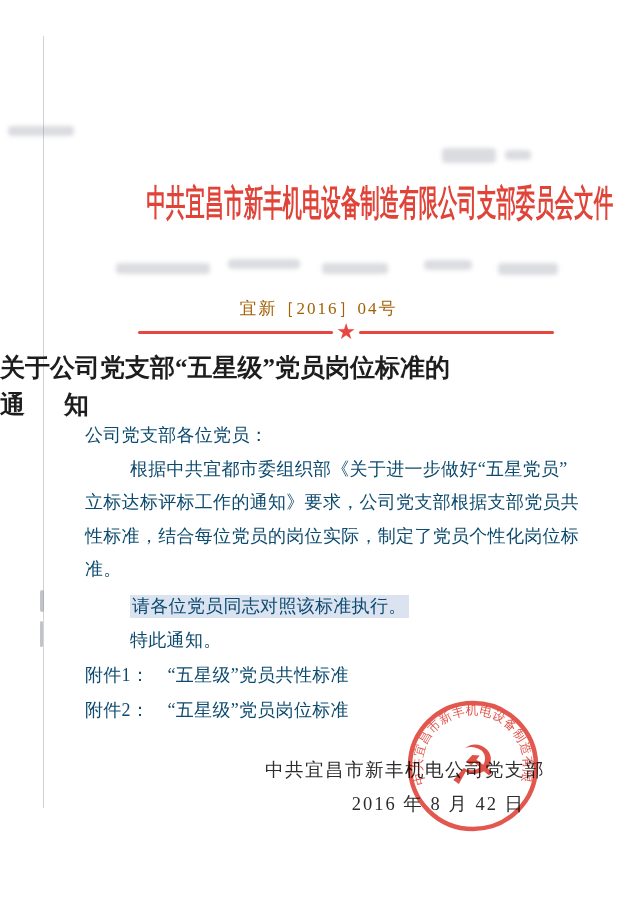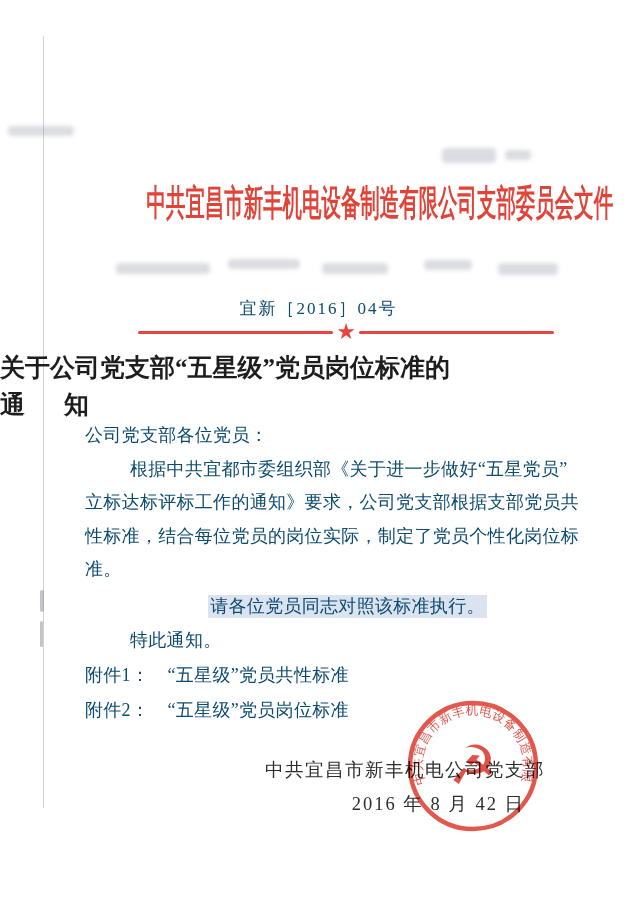--- a/index.html
+++ b/index.html
@@ -18,21 +18,21 @@
 
   
   .header-title {
     position:absolute; top:183px; left:0; width:637px; text-align:center;
     font-size:36px; line-height:40px; font-weight:bold; color:var(--header_red,#e04338);
     white-space:nowrap; transform:scaleX(0.54); transform-origin:50% 50%;
   }
 
   .doc-number {
     position:absolute; top:297px; left:0; width:637px; text-align:center;
-    font-size:17px; letter-spacing:2px; color:#0c4a6e;
+    font-size:17px; letter-spacing:2px; color:#a16207;
   }
 
   .red-rule {
     position:absolute; top:321px; left:138px; width:416px; height:22px;
     display:flex; align-items:center;
   }
   .red-rule .bar { flex:1; height:3px; background:var(--rule_red,#e8453f); border-radius:2px; }
   .red-rule .star {
     color:var(--rule_red,#e8453f); font-size:22px; line-height:22px; margin:0 3px;
     font-family:"DejaVu Sans",sans-serif;
@@ -43,21 +43,21 @@
     font-weight:bold; color:#1d1d1d; font-size:25px; line-height:37px;
   }
   .doc-title .title2 { letter-spacing:7px; }
 
   .body-block {
     position:absolute; left:85px; top:419px; width:480px;
     font-size:18px; line-height:33.5px; color:#0c4a6e; letter-spacing:0.3px;
   }
   .body-block .line { white-space:nowrap; }
   .body-block .ind { padding-left:45px; }
-  .hl-line { margin-top:3px;text-align:center; }
+  .hl-line { margin-top:3px; }
   .hl { background:var(--highlight_blue,#dbe3f1); padding:1px 2px 2px 2px; }
   .att { margin-top:1.5px;font-family:Liberation Serif, serif; }
   .att:first-of-type { margin-top:3px; }
   .closing { margin-top:1px; }
 
   .sig-block {
     position:absolute; top:753px; right:92px; text-align:right;
     font-size:18.5px; letter-spacing:1.5px; color:#2d2d2d; line-height:34px;
   }
   .sig-block .date { padding-right:20px; letter-spacing:2px; }

